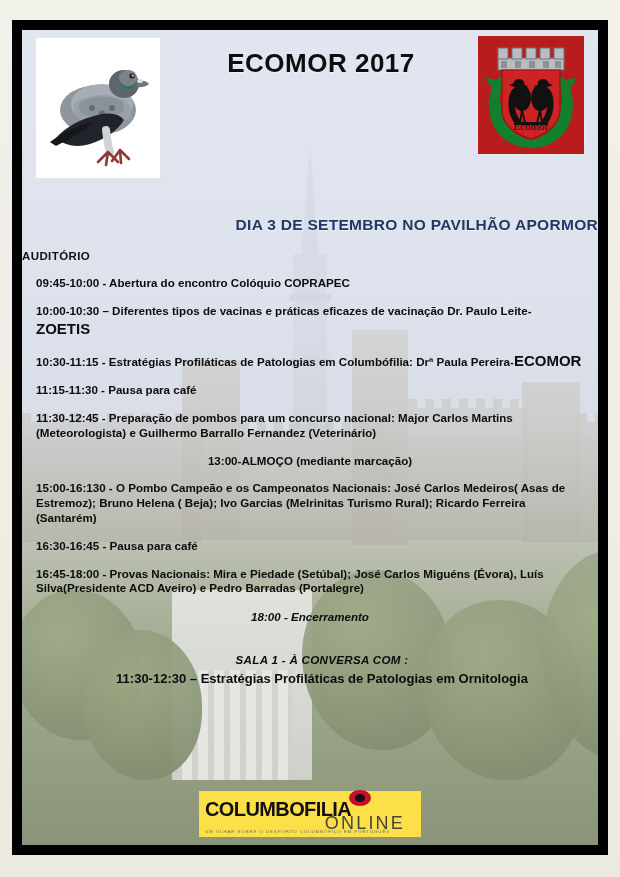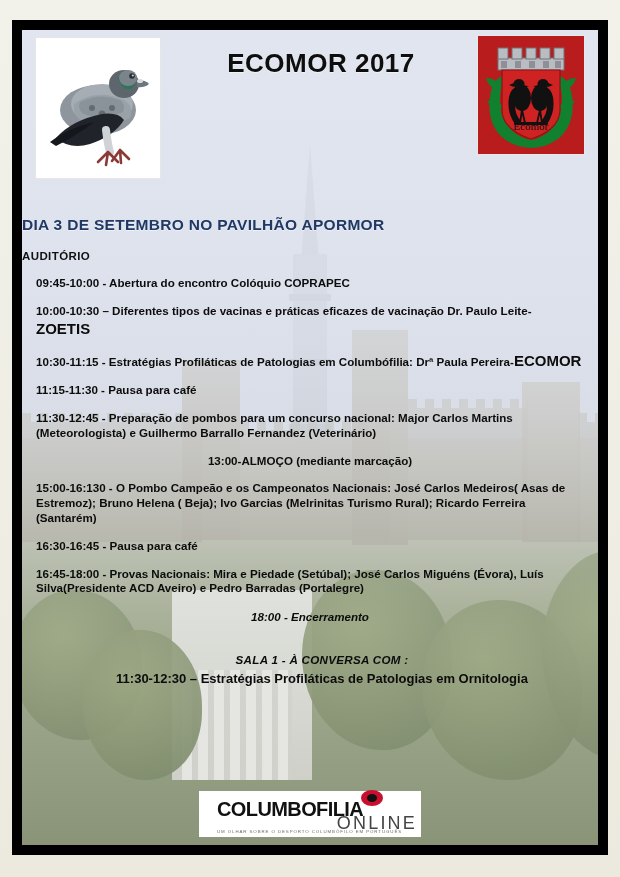--- a/index.html
+++ b/index.html
@@ -136,21 +136,21 @@
     font-size:26px;font-weight:bold;color:#0e0e0e;
     letter-spacing:.5px;margin:0 0 16px 0;
     text-shadow:0 1px 0 rgba(255,255,255,.5);
   }
   .sub-title{
     font-size:16.5px;font-weight:bold;color:#0e0e0e;
     line-height:1.30;margin:0;
     text-shadow:0 1px 0 rgba(255,255,255,.45);
   }
   .day-heading{
-    text-align:left;
+    text-align:right;
     font-size:15.5px;font-weight:bold;
     color:#1f3864;
     letter-spacing:.3px;
     margin:26px 0 0 0;
     text-shadow:0 1px 0 rgba(255,255,255,.5);
   }
   .room-heading{
     text-align:left;
     font-size:11.5px;font-weight:bold;color:#111;
     letter-spacing:.4px;
@@ -184,22 +184,22 @@
     margin:0 0 5px 0;
   }
   .sala-line{
     font-size:13px;font-weight:bold;color:#0c0c0c;
     margin:0;
   }
   .logo-box{
     position:absolute;left:50%;transform:translateX(-50%);
     bottom:8px;
     width:222px;height:46px;
-    background:#ffffff;
-    display:flex;align-items:center;justify-content:flex-end;
+    background:#fde047;
+    display:flex;align-items:center;justify-content:flex-start;
   }
   .logo-inner{position:relative;width:210px;height:40px;}
   .logo-word{
     position:absolute;left:6px;top:4px;
     font-size:20px;font-weight:bold;color:#111;
     letter-spacing:-0.6px;
     font-family:"Liberation Sans", sans-serif;
   }
   .logo-online{
     position:absolute;right:4px;top:19px;

